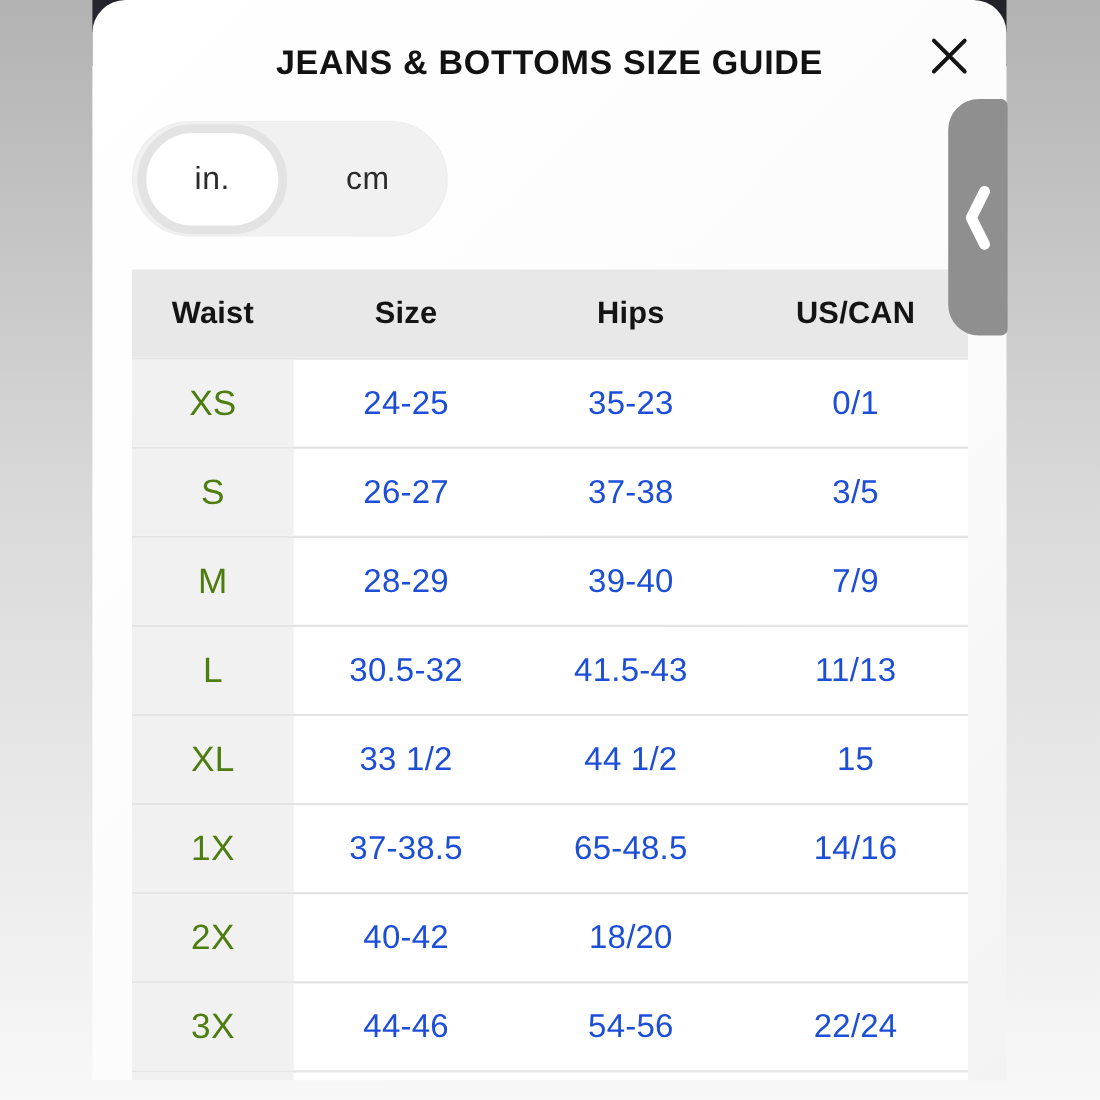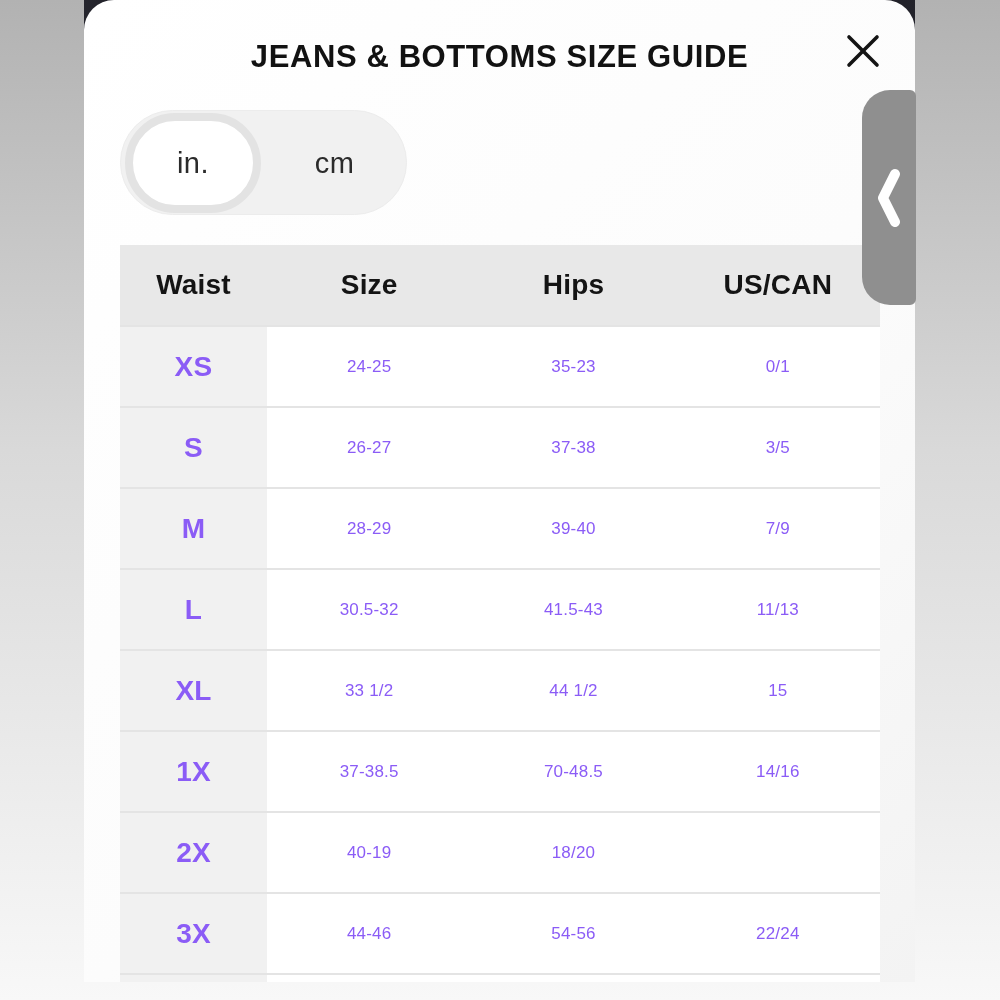--- a/index.html
+++ b/index.html
@@ -53,24 +53,24 @@
     border-radius:28px 6px 6px 28px; display:flex; align-items:center; justify-content:center;
   }
   .size-table{position:absolute; left:36px; top:245px; width:760px;}
   .t-row{
     display:grid; grid-template-columns:147px 1fr 1fr 1fr;
     height:81px; background:#ffffff; border-top:2px solid var(--row-divider);
   }
   .t-row.header{height:80px; background:var(--header-row-bg); border-top:none;}
   .t-cell{
     display:flex; align-items:center; justify-content:center;
-    font-size:17px; color:#8b5cf6; letter-spacing:.2px;
+    font-size:30px; color:#1d4ed8; letter-spacing:.2px;
   }
   .t-row.header .t-cell{font-weight:bold; font-size:28px; color:#141414;}
-  .c-size{background:var(--size-col-bg); font-weight:bold; font-size:28px; color:#8b5cf6;}
+  .c-size{background:var(--size-col-bg); font-weight:normal; font-size:32px; color:#4d7c0f;}
   .t-row.header .c-size{background:transparent;}
   .t-row.partial{height:9px;}
 </style>
 </head>
 <body>
 
 <div class="top-strip"></div>
 
 <div class="modal">
 
@@ -127,26 +127,26 @@
     </div>
     <div class="t-row">
       <div class="t-cell c-size">XL</div>
       <div class="t-cell">33 1/2</div>
       <div class="t-cell">44 1/2</div>
       <div class="t-cell">15</div>
     </div>
     <div class="t-row">
       <div class="t-cell c-size">1X</div>
       <div class="t-cell">37-38.5</div>
-      <div class="t-cell">70-48.5</div>
+      <div class="t-cell">65-48.5</div>
       <div class="t-cell">14/16</div>
     </div>
     <div class="t-row">
       <div class="t-cell c-size">2X</div>
-      <div class="t-cell">40-19</div>
+      <div class="t-cell">40-42</div>
       <div class="t-cell">18/20</div>
     </div>
     <div class="t-row">
       <div class="t-cell c-size">3X</div>
       <div class="t-cell">44-46</div>
       <div class="t-cell">54-56</div>
       <div class="t-cell">22/24</div>
     </div>
     <div class="t-row partial">
       <div class="t-cell c-size"></div>

